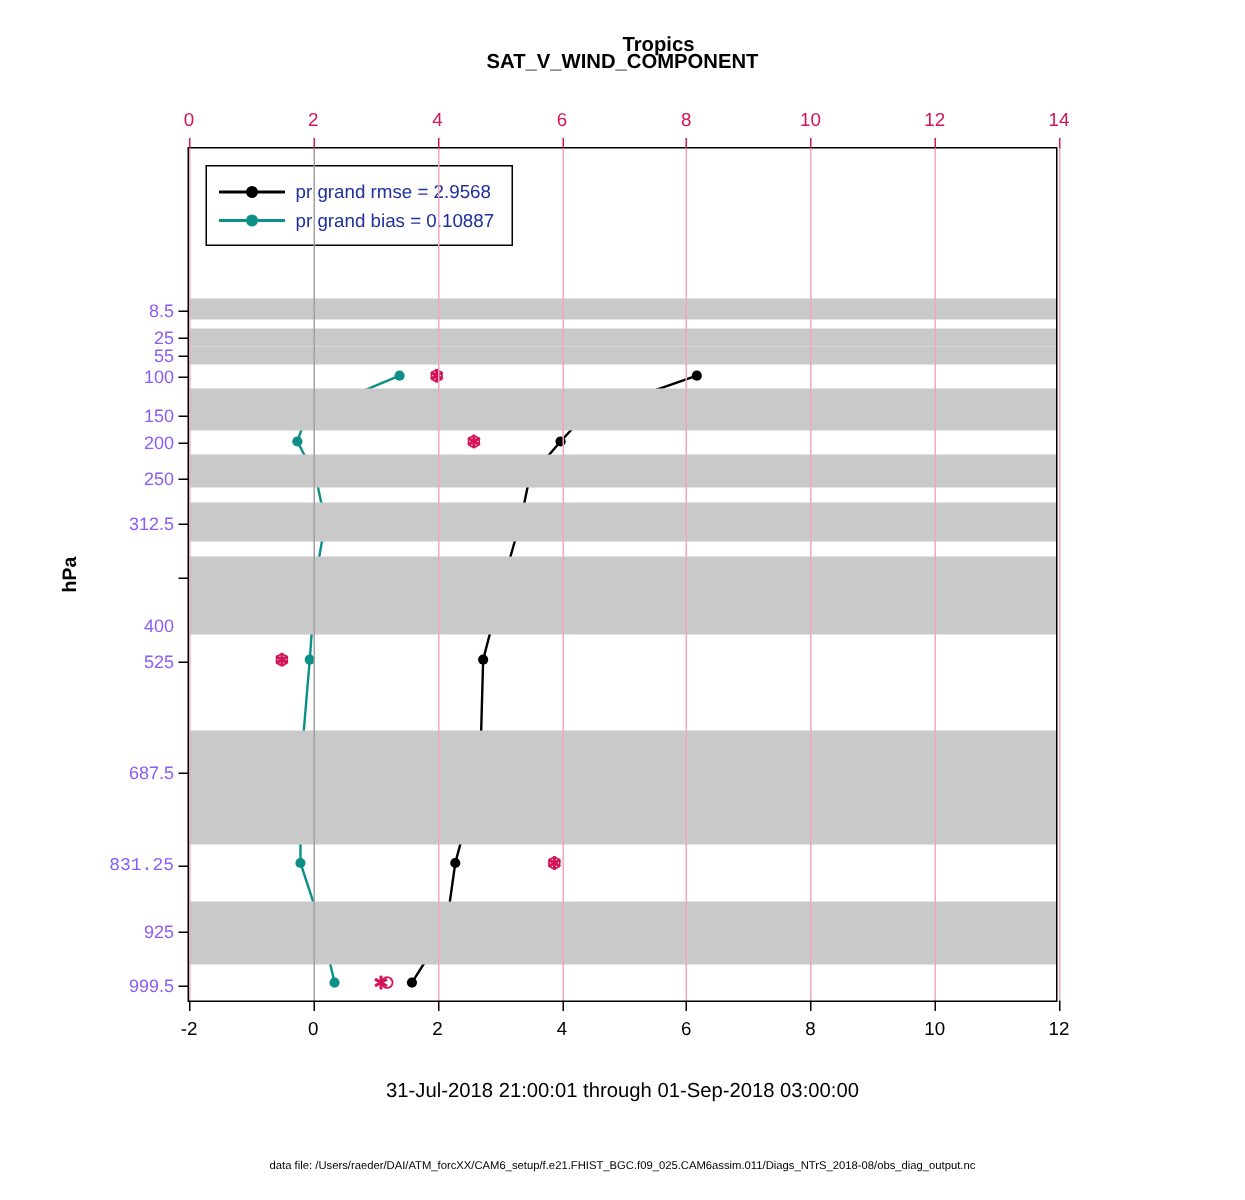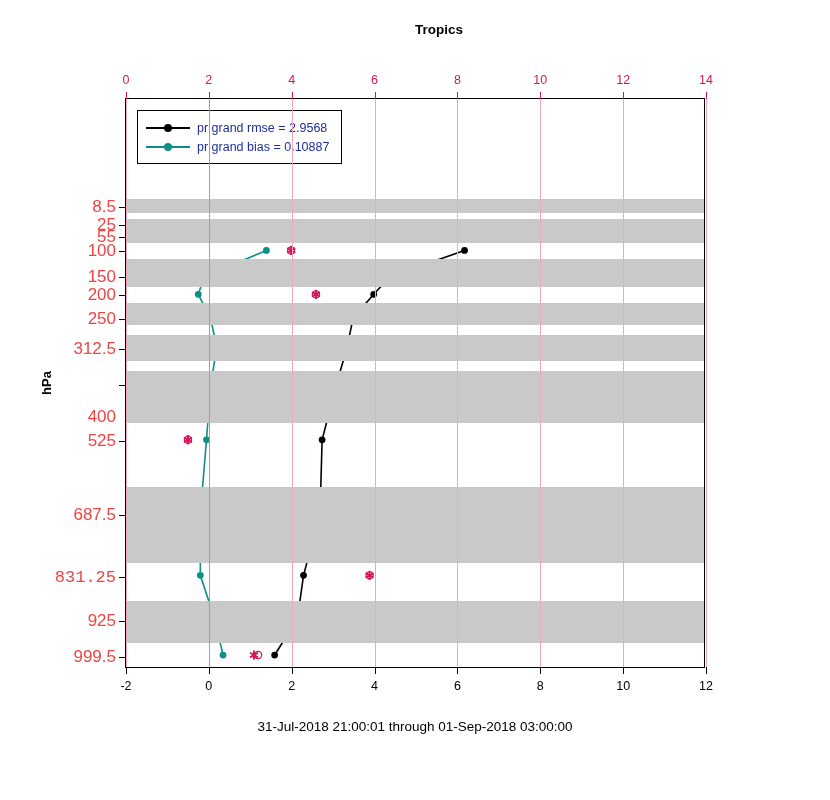--- a/index.html
+++ b/index.html
@@ -41,21 +41,21 @@
   
   .ttick{position:absolute;top:-7px;width:1px;height:7px;background:#d4145a;}
   .tlab{position:absolute;top:-26px;font-size:12.5px;color:#d4145a;transform:translateX(-50%);}
 
   
   .btick{position:absolute;bottom:-7px;width:1px;height:7px;background:#000;}
   .blab{position:absolute;bottom:-26px;font-size:12.5px;color:#000;transform:translateX(-50%);}
 
   
   .ltick{position:absolute;left:-7px;height:1px;width:7px;background:#000;}
-  .llab{position:absolute;font-size:17px;color:#ef4444;text-align:center;transform:translateY(-50%);right:calc(100% + 10px);white-space:nowrap;}
+  .llab{position:absolute;font-size:12px;color:#8b5cf6;text-align:center;transform:translateY(-50%);right:calc(100% + 10px);white-space:nowrap;}
 
   #ylabel{
     position:absolute;
     left:46px;top:383px;
     transform:translate(-50%,-50%) rotate(-90deg);
     font-size:13px;font-weight:bold;color:#000;
   }
   #xlabel{
     position:absolute;left:0;width:830px;text-align:center;
     top:697px;font-size:13px;font-weight:bold;color:#000;
@@ -83,20 +83,21 @@
   #legend .txt{color:#1f2fa0;}
 
   svg.over{position:absolute;left:0;top:0;width:100%;height:100%;overflow:visible;}
 </style>
 </head>
 <body>
 
 <div id="stage">
 
   <div class="ttl" id="title1">Tropics</div>
+  <div class="ttl" id="title2">SAT_V_WIND_COMPONENT</div>
 
   <div id="plot">
 
     <svg class="over" id="series-layer" viewBox="0 0 580 570" preserveAspectRatio="none">
         <polyline points="339.71428571428567,152 265.14285714285717,178 248.57142857142856,196 227.85714285714286,220 221.64285714285714,250 211.28571428571428,286 196.7857142857143,342 194.71428571428572,416 178.1428571428571,478 171.92857142857142,522 149.14285714285717,558" fill="none" stroke="#000000" stroke-width="1.6"></polyline>
         <circle cx="339.71428571428567" cy="152" r="3.4" fill="#000000"></circle>
         <circle cx="265.14285714285717" cy="178" r="3.4" fill="#000000"></circle>
         <circle cx="248.57142857142856" cy="196" r="3.4" fill="#000000"></circle>
         <circle cx="227.85714285714286" cy="220" r="3.4" fill="#000000"></circle>
         <circle cx="221.64285714285714" cy="250" r="3.4" fill="#000000"></circle>
@@ -294,14 +295,15 @@
       <div class="ltick" style="top: 478px;"></div>
       <div class="llab" style="top: 478px; font-family: Liberation Mono, monospace;">831.25</div>
       <div class="ltick" style="top: 522px;"></div>
       <div class="llab" style="top: 522px;">925</div>
       <div class="ltick" style="top: 558px;"></div>
       <div class="llab" style="top: 558px;">999.5</div>
     </div>
 
   <div id="ylabel">hPa</div>
   <div id="daterange">31-Jul-2018 21:00:01 through 01-Sep-2018 03:00:00</div>
+  <div id="datafile">data file: /Users/raeder/DAI/ATM_forcXX/CAM6_setup/f.e21.FHIST_BGC.f09_025.CAM6assim.011/Diags_NTrS_2018-08/obs_diag_output.nc</div>
 
 </div>
 
 </body></html>

